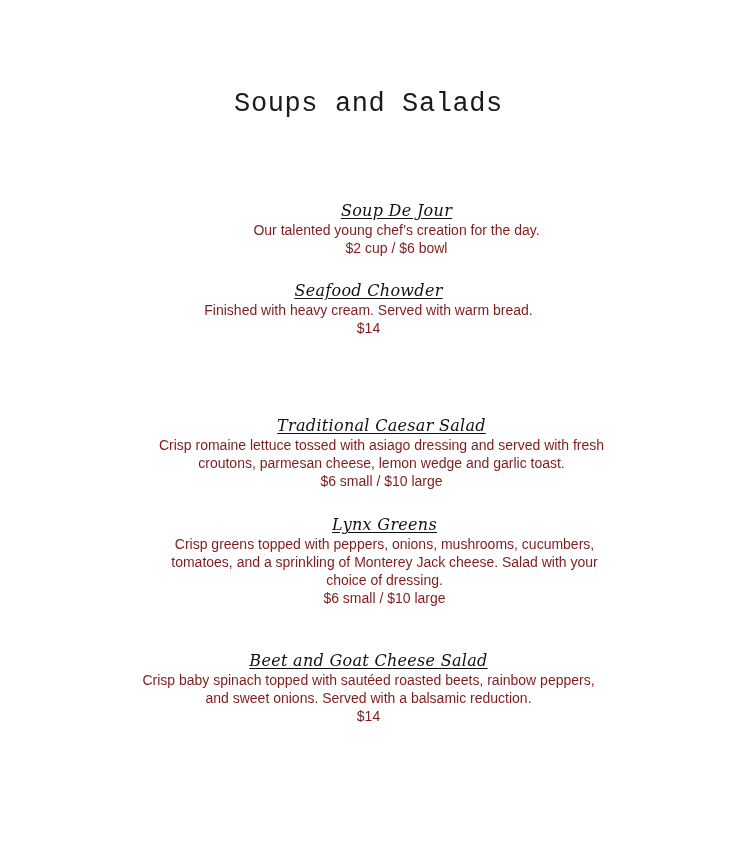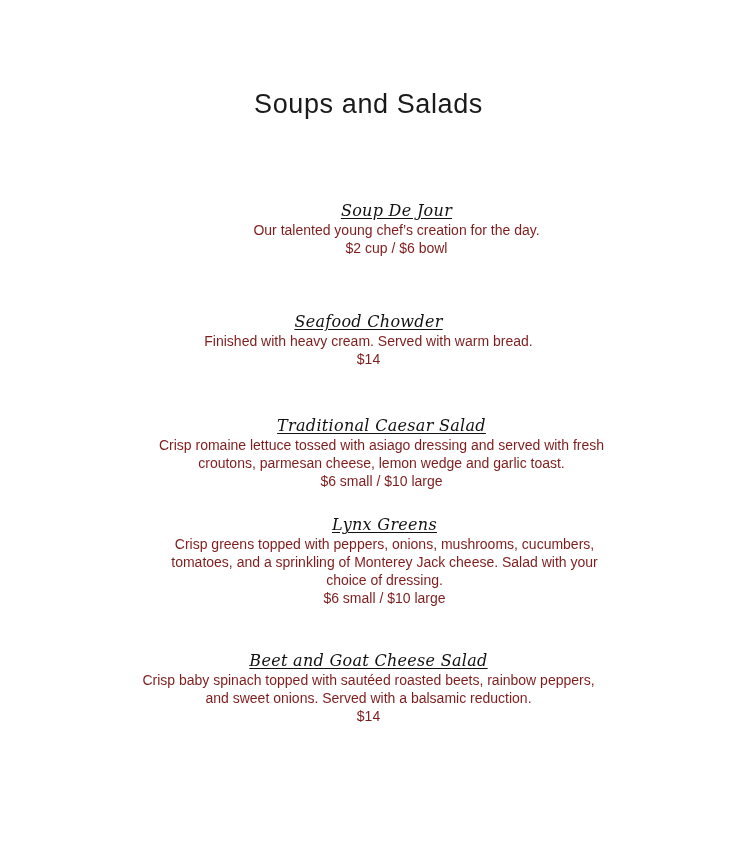--- a/index.html
+++ b/index.html
@@ -14,21 +14,21 @@
       overflow: hidden;
       color: #111111;
       font-family: "Liberation Sans", "DejaVu Sans", sans-serif;
     }
     .page-title {
       position: absolute;
       top: 86px;
       left: 0;
       width: 737px;
       text-align: center;
-      font-family: Liberation Sans, sans-serif;
+      font-family: Liberation Mono, monospace;
       font-size: 27px;
       letter-spacing: 0.6px;
       color: #1a1a1a;
       line-height: 36px;
     }
     .menu-item {
       position: absolute;
       left: 0;
       width: 737px;
       text-align: center;
@@ -54,21 +54,21 @@
 <body>
 
 <div class="page-title">Soups and Salads</div>
 
 <div class="menu-item" style="top:201px;margin-left:28px;">
   <div><span class="item-name">Soup De Jour</span></div>
   <div class="desc-line">Our talented young chef’s creation for the day.</div>
   <div class="price">$2 cup / $6 bowl</div>
 </div>
 
-<div class="menu-item" style="top:281px;margin-top:31px;">
+<div class="menu-item" style="top:281px;">
   <div><span class="item-name">Seafood Chowder</span></div>
   <div class="desc-line">Finished with heavy cream. Served with warm bread.</div>
   <div class="price">$14</div>
 </div>
 
 <div class="menu-item" style="top:416px;padding-left:13px;">
   <div><span class="item-name">Traditional Caesar Salad</span></div>
   <div class="desc-line">Crisp romaine lettuce tossed with asiago dressing and served with fresh</div>
   <div class="desc-line">croutons, parmesan cheese, lemon wedge and garlic toast.</div>
   <div class="price">$6 small / $10 large</div>

